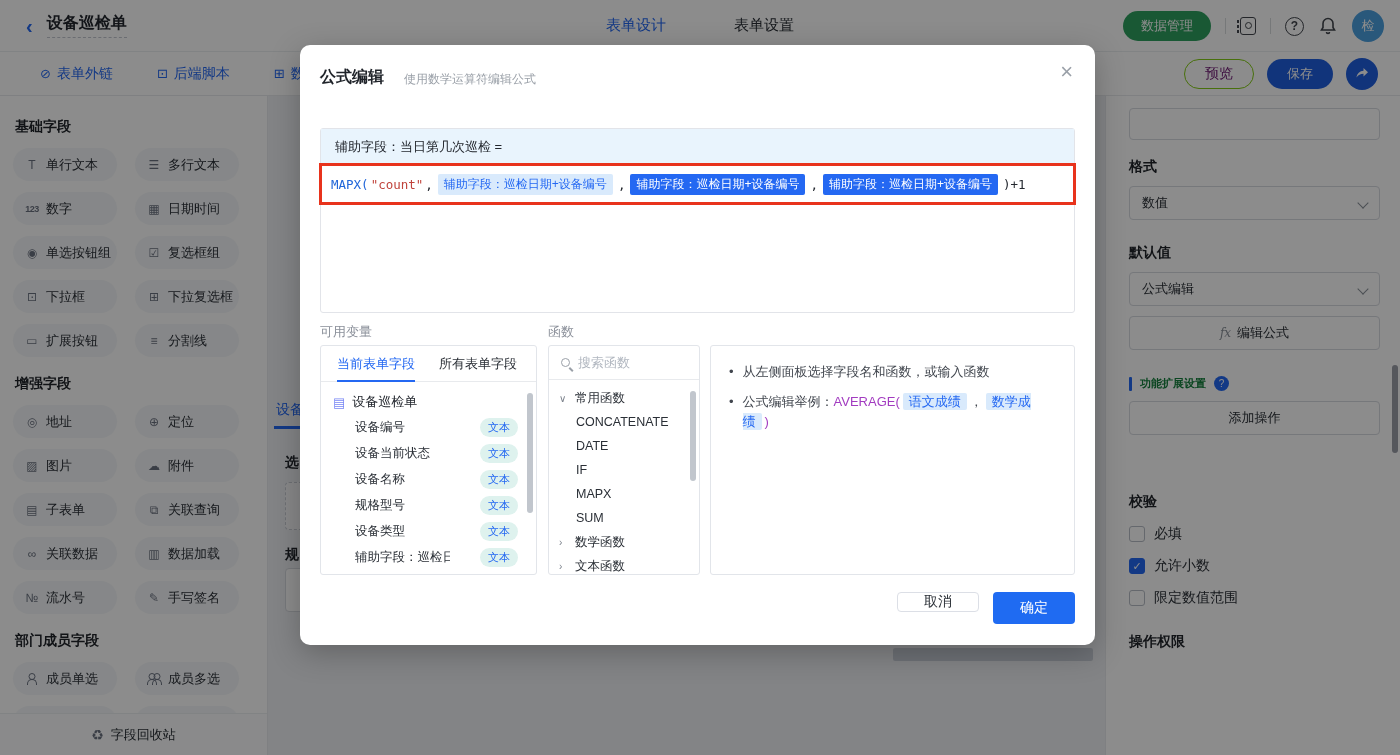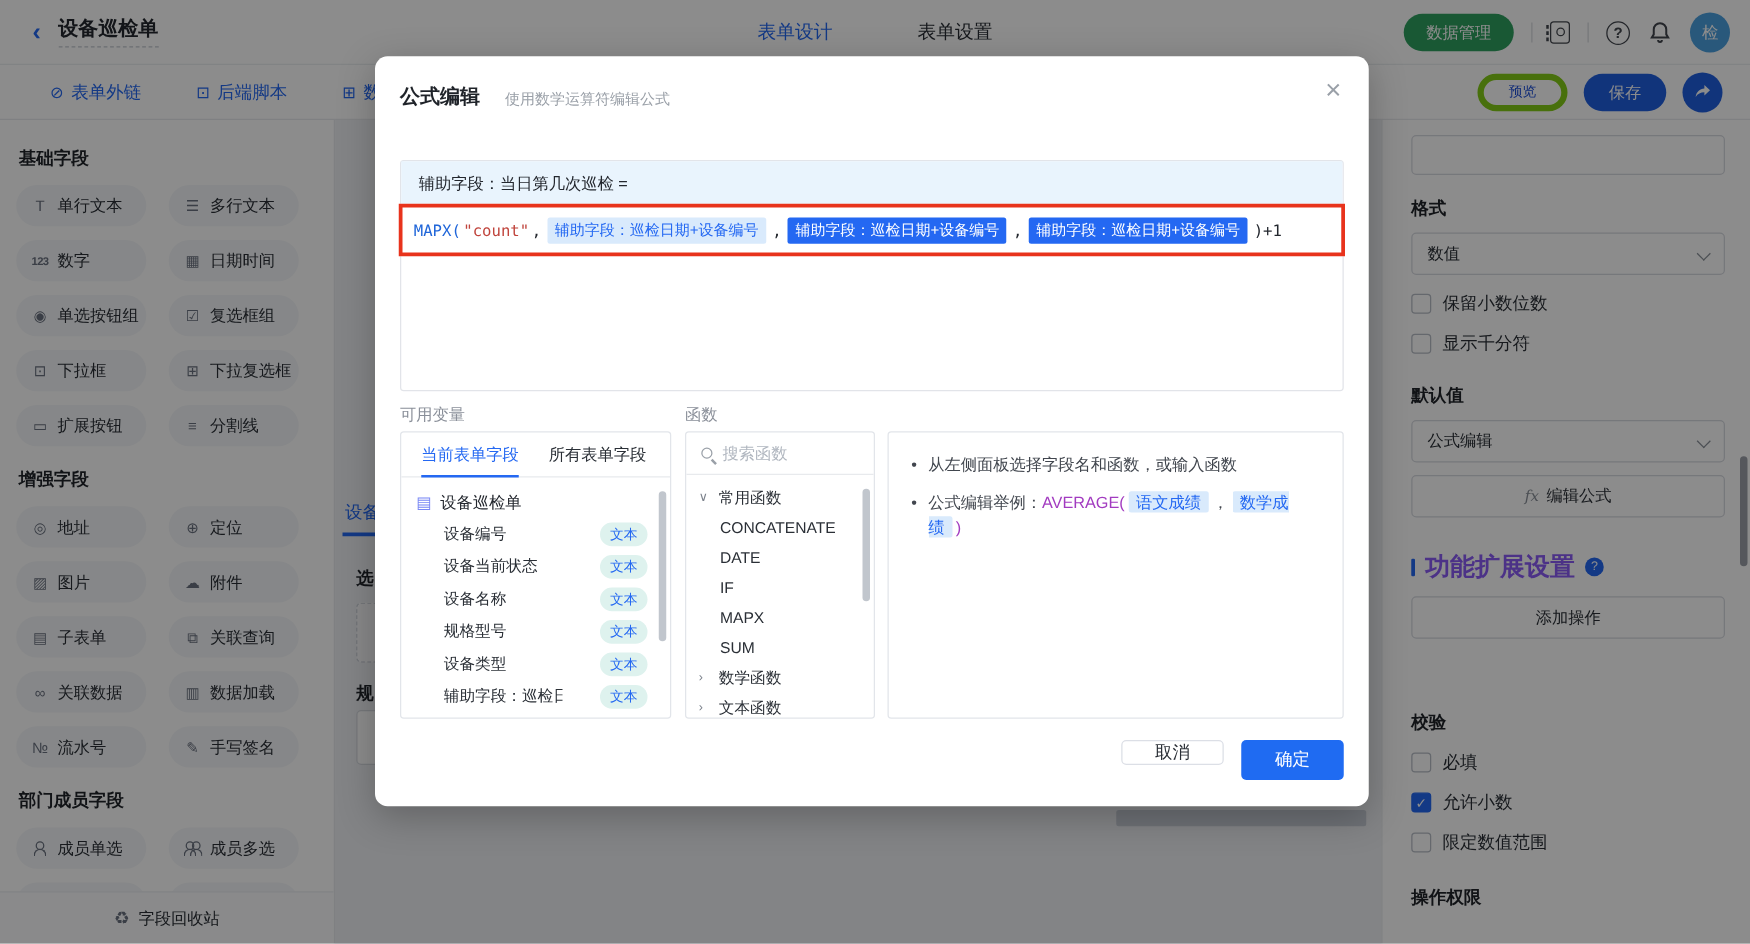--- a/index.html
+++ b/index.html
@@ -22,21 +22,21 @@
   .icon-book::after { content:""; position:absolute; left:4px; top:4px; width:5px; height:5px; border:1.3px solid #42464d; border-radius:50%; }
   .icon-help { width:19px; height:19px; border:1.6px solid #42464d; border-radius:50%; color:#42464d; font-size:12px; display:flex; align-items:center; justify-content:center; font-weight:bold; }
   .avatar { width:32px; height:32px; border-radius:50%; background:#4ba0e0; color:#fff; display:flex; align-items:center; justify-content:center; font-size:13px; cursor:pointer; }
 
   
   .toolbar { position:absolute; left:0; top:52px; width:1400px; height:44px; background:#fff; border-bottom:1px solid #e8eaed; display:flex; align-items:center; }
   .tool-items { display:flex; gap:44px; margin-left:40px; }
   .tool-item { color:#2468f2; font-size:14px; display:flex; align-items:center; gap:6px; cursor:pointer; white-space:nowrap; }
   .tool-glyph { font-size:13px; }
   .tool-right { position:absolute; right:22px; display:flex; align-items:center; gap:13px; }
-  .btn-preview { height:30px; padding:0 20px; border:5px solid #84cc16; color:#1d4ed8; background:#fff; border-radius:16px; font-size:11px; cursor:pointer; }
+  .btn-preview { height:30px; padding:0 20px; border:1px solid #84cc16; color:#701a75; background:#fff; border-radius:16px; font-size:14px; cursor:pointer; }
   .btn-save { height:30px; padding:0 20px; border:none; color:#fff; background:#1f5fe0; border-radius:16px; font-size:13px; cursor:pointer; }
   .btn-share { width:32px; height:32px; border-radius:50%; background:#1f5fe0; border:none; display:flex; align-items:center; justify-content:center; cursor:pointer; }
 
   
   .sidebar-left { position:absolute; left:0; top:96px; width:268px; height:659px; background:#fff; border-right:1px solid #e8eaed; padding:18px 12px 0 13px; overflow:hidden; }
   .sec-title { font-size:14px; font-weight:bold; color:#1f2329; margin:4px 0 12px 2px; }
   .pill-grid { display:grid; grid-template-columns:104px 104px; column-gap:18px; row-gap:11px; margin-bottom:18px; }
   .pill { height:33px; background:#f4f6f9; border-radius:17px; display:flex; align-items:center; padding-left:11px; gap:6px; font-size:13px; color:#2a2f36; cursor:pointer; white-space:nowrap; overflow:hidden; }
   .pill .glyph { color:#6b7280; font-size:12px; width:16px; text-align:center; flex:none; }
   .pill .glyph.num { font-size:9px; font-weight:bold; letter-spacing:-0.5px; }
@@ -69,21 +69,21 @@
   .sr-label { font-size:14px; font-weight:bold; color:#1f2329; margin-top:18px; }
   .sr-select { position:relative; margin-top:10px; height:34px; border:1px solid #d7dae0; border-radius:4px; display:flex; align-items:center; padding:0 12px; font-size:13px; color:#2a2f36; cursor:pointer; }
   .chev { position:absolute; right:12px; top:12px; width:8px; height:8px; border-right:1.5px solid #8a9099; border-bottom:1.5px solid #8a9099; transform:rotate(45deg); }
   .cb-row { display:flex; align-items:center; gap:9px; margin-top:14px; font-size:14px; color:#2a2f36; cursor:pointer; }
   .cb { width:16px; height:16px; border:1.5px solid #b8bdc6; border-radius:3px; background:#fff; flex:none; display:flex; align-items:center; justify-content:center; }
   .cb.checked { background:#2468f2; border-color:#2468f2; color:#fff; font-size:11px; }
   .sr-btn { margin-top:10px; height:34px; border:1px solid #d7dae0; border-radius:4px; background:#fff; display:flex; align-items:center; justify-content:center; gap:6px; font-size:13px; color:#2a2f36; width:100%; cursor:pointer; }
   .fx { color:#8a9099; font-style:italic; font-family:"DejaVu Serif",serif; font-size:12px; }
   .ext-head { display:flex; align-items:center; gap:8px; margin-top:26px; }
   .ext-bar { width:3px; height:14px; background:#2468f2; border-radius:1px; }
-  .ext-title { font-size:20px; font-weight:bold; color:#8b5cf6; }
+  .ext-title { font-size:11px; font-weight:bold; color:#15803d; }
   .ext-q { width:15px; height:15px; border-radius:50%; background:#2468f2; color:#fff; font-size:10px; display:flex; align-items:center; justify-content:center; }
   .gap40 { height:40px; }
   .page-scroll { position:absolute; right:2px; top:269px; width:6px; height:88px; background:#9b9fa8; border-radius:3px; }
 
   
   .overlay { position:absolute; inset:0; background:rgba(0,0,0,0.45); z-index:40; }
   .modal { position:absolute; left:300px; top:45px; width:795px; height:600px; background:#fff; border-radius:10px; box-shadow:0 8px 30px rgba(0,0,0,0.25); z-index:50; }
   .m-title { position:absolute; left:20px; top:22px; font-size:16px; font-weight:bold; color:#1f2329; }
   .m-sub { position:absolute; left:104px; top:26px; font-size:12px; color:#9aa0a8; }
   .m-close { position:absolute; right:22px; top:16px; font-size:22px; color:#9aa0a8; cursor:pointer; line-height:1; }
@@ -307,30 +307,20 @@
   </main>
 
   <aside class="sidebar-right">
     <div class="sr-body">
       <div class="sr-input"></div>
       <div class="sr-label">格式</div>
       <div class="sr-select">
         <span>数值</span>
         <span class="chev"></span>
       </div>
-      <div id="formatOptions">
-          <div class="cb-row">
-            <span class="cb"></span>
-            <span>保留小数位数</span>
-          </div>
-          <div class="cb-row">
-            <span class="cb"></span>
-            <span>显示千分符</span>
-          </div>
-        </div>
       <div class="sr-label" style="margin-top:24px">默认值</div>
       <div class="sr-select">
         <span>公式编辑</span>
         <span class="chev"></span>
       </div>
       <button class="sr-btn">
         <span class="fx">fx</span>
         <span>编辑公式</span>
       </button>
       <div class="ext-head">

